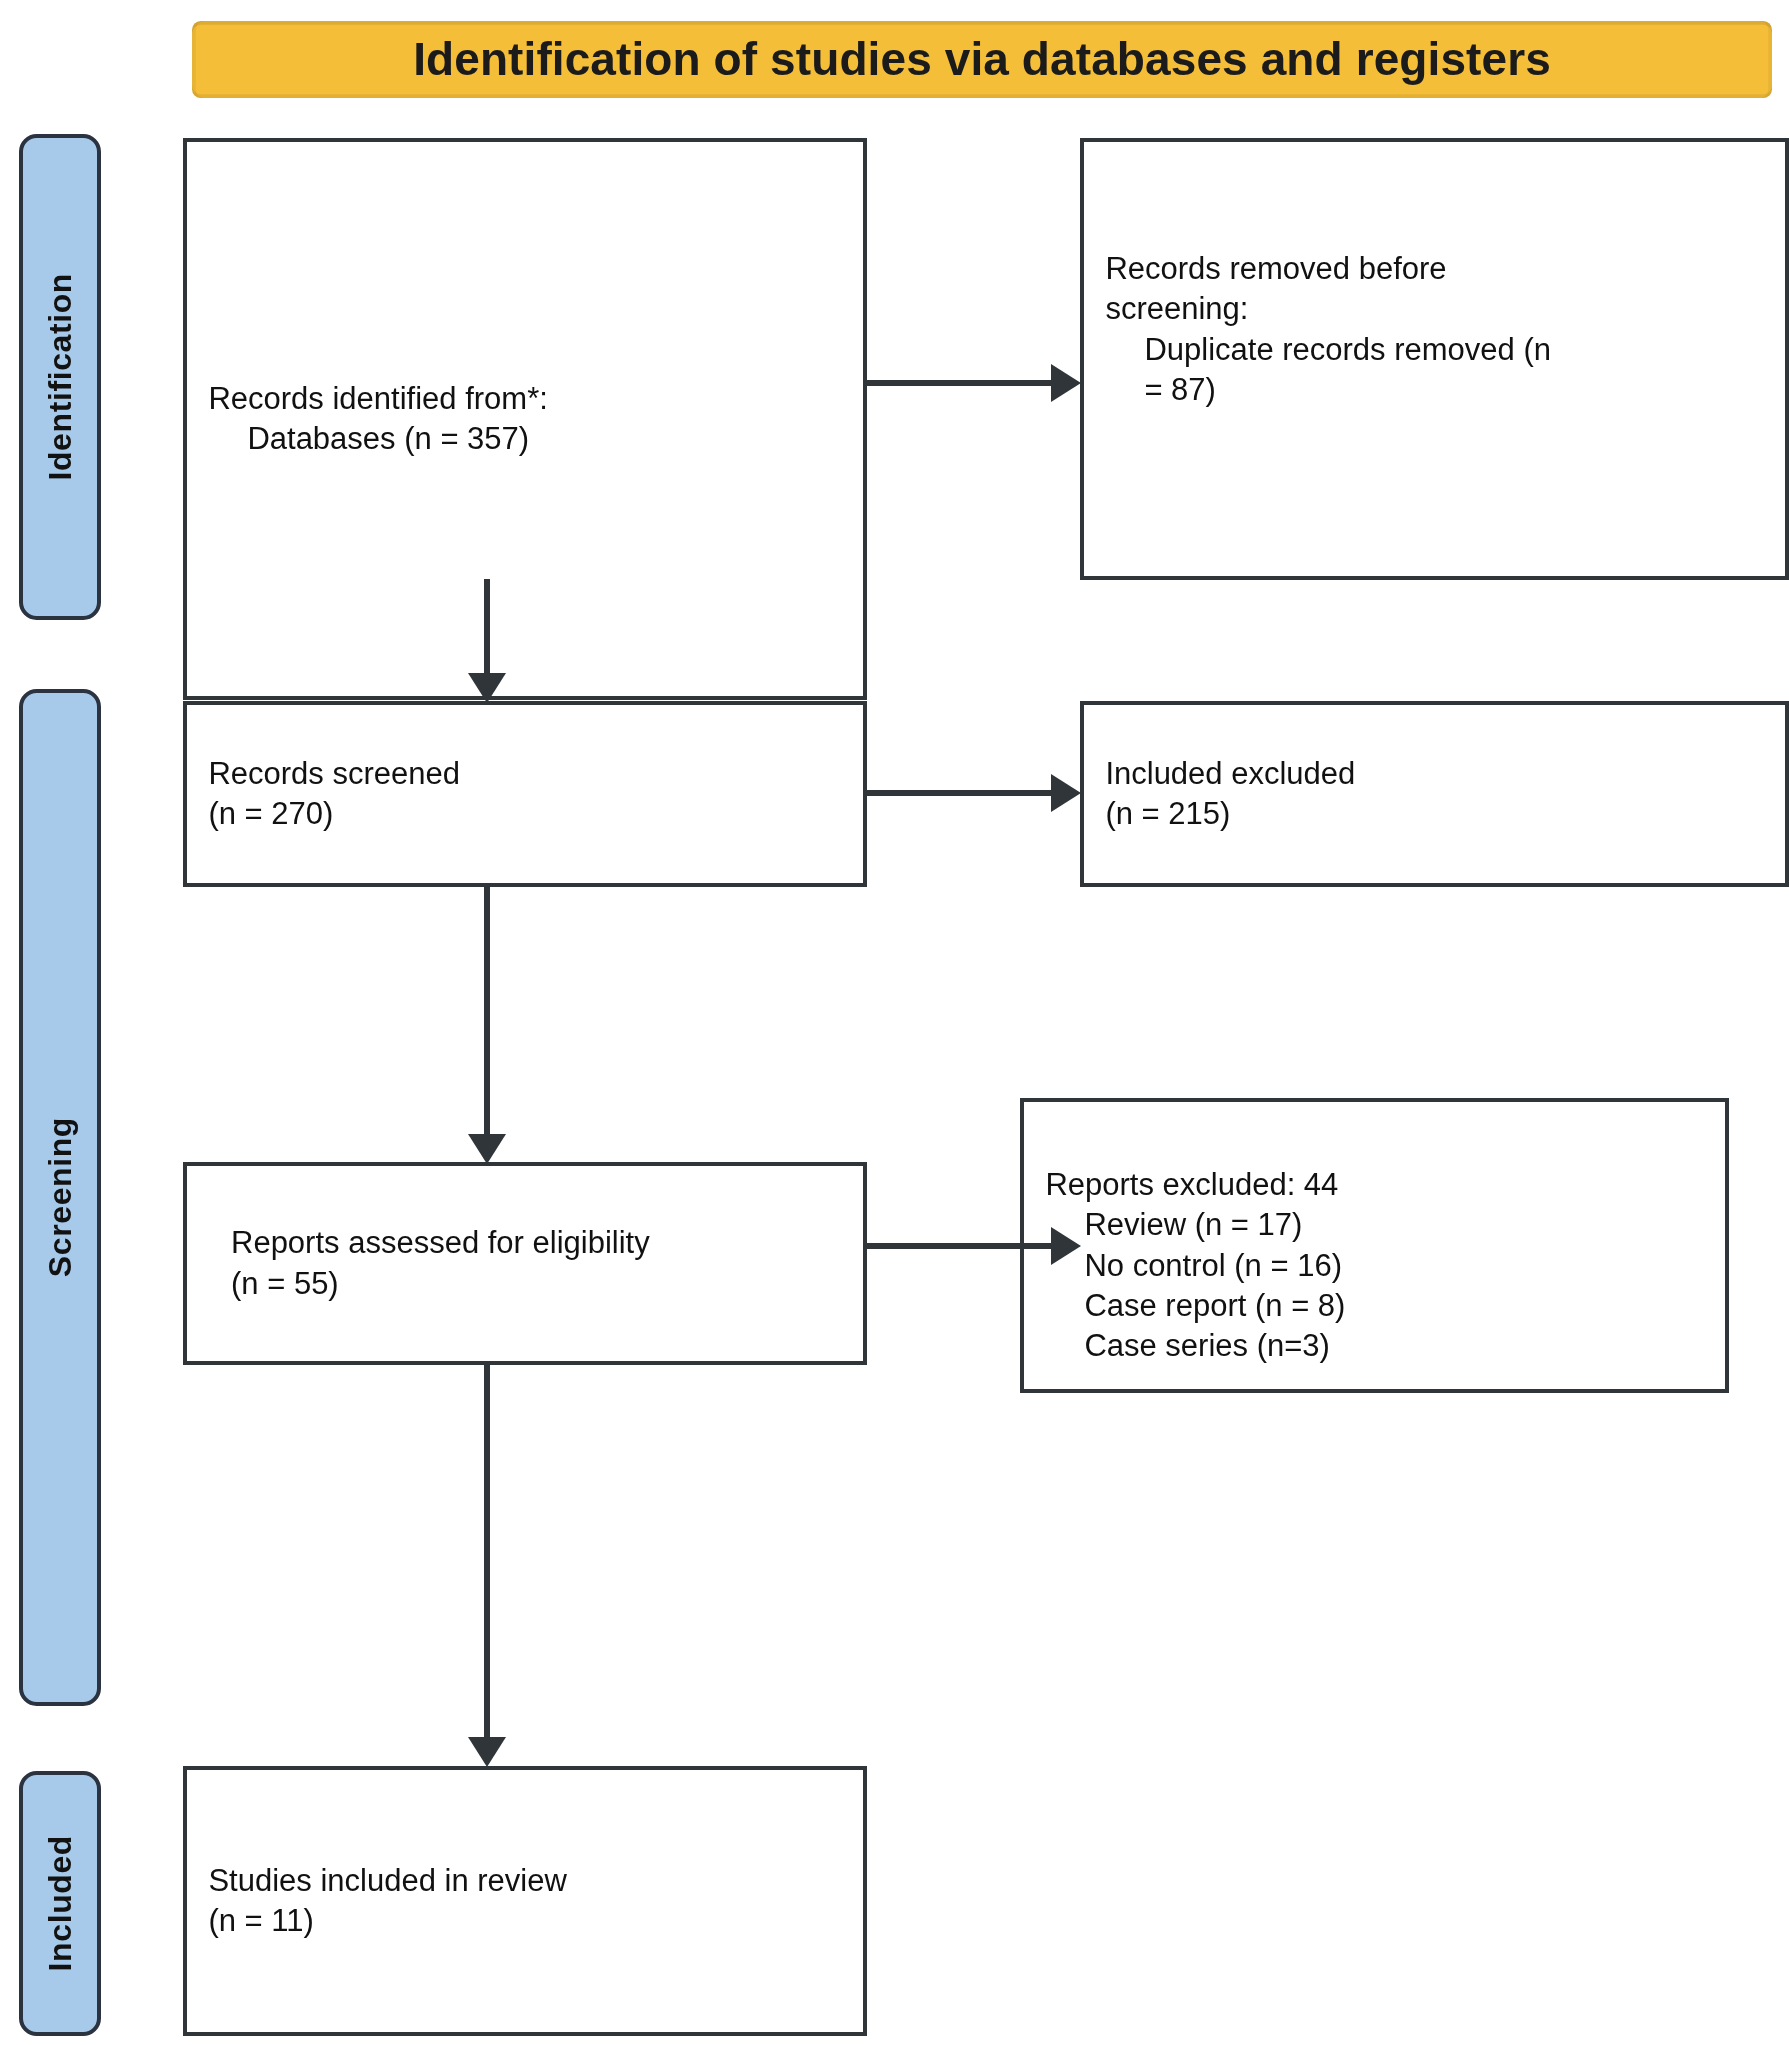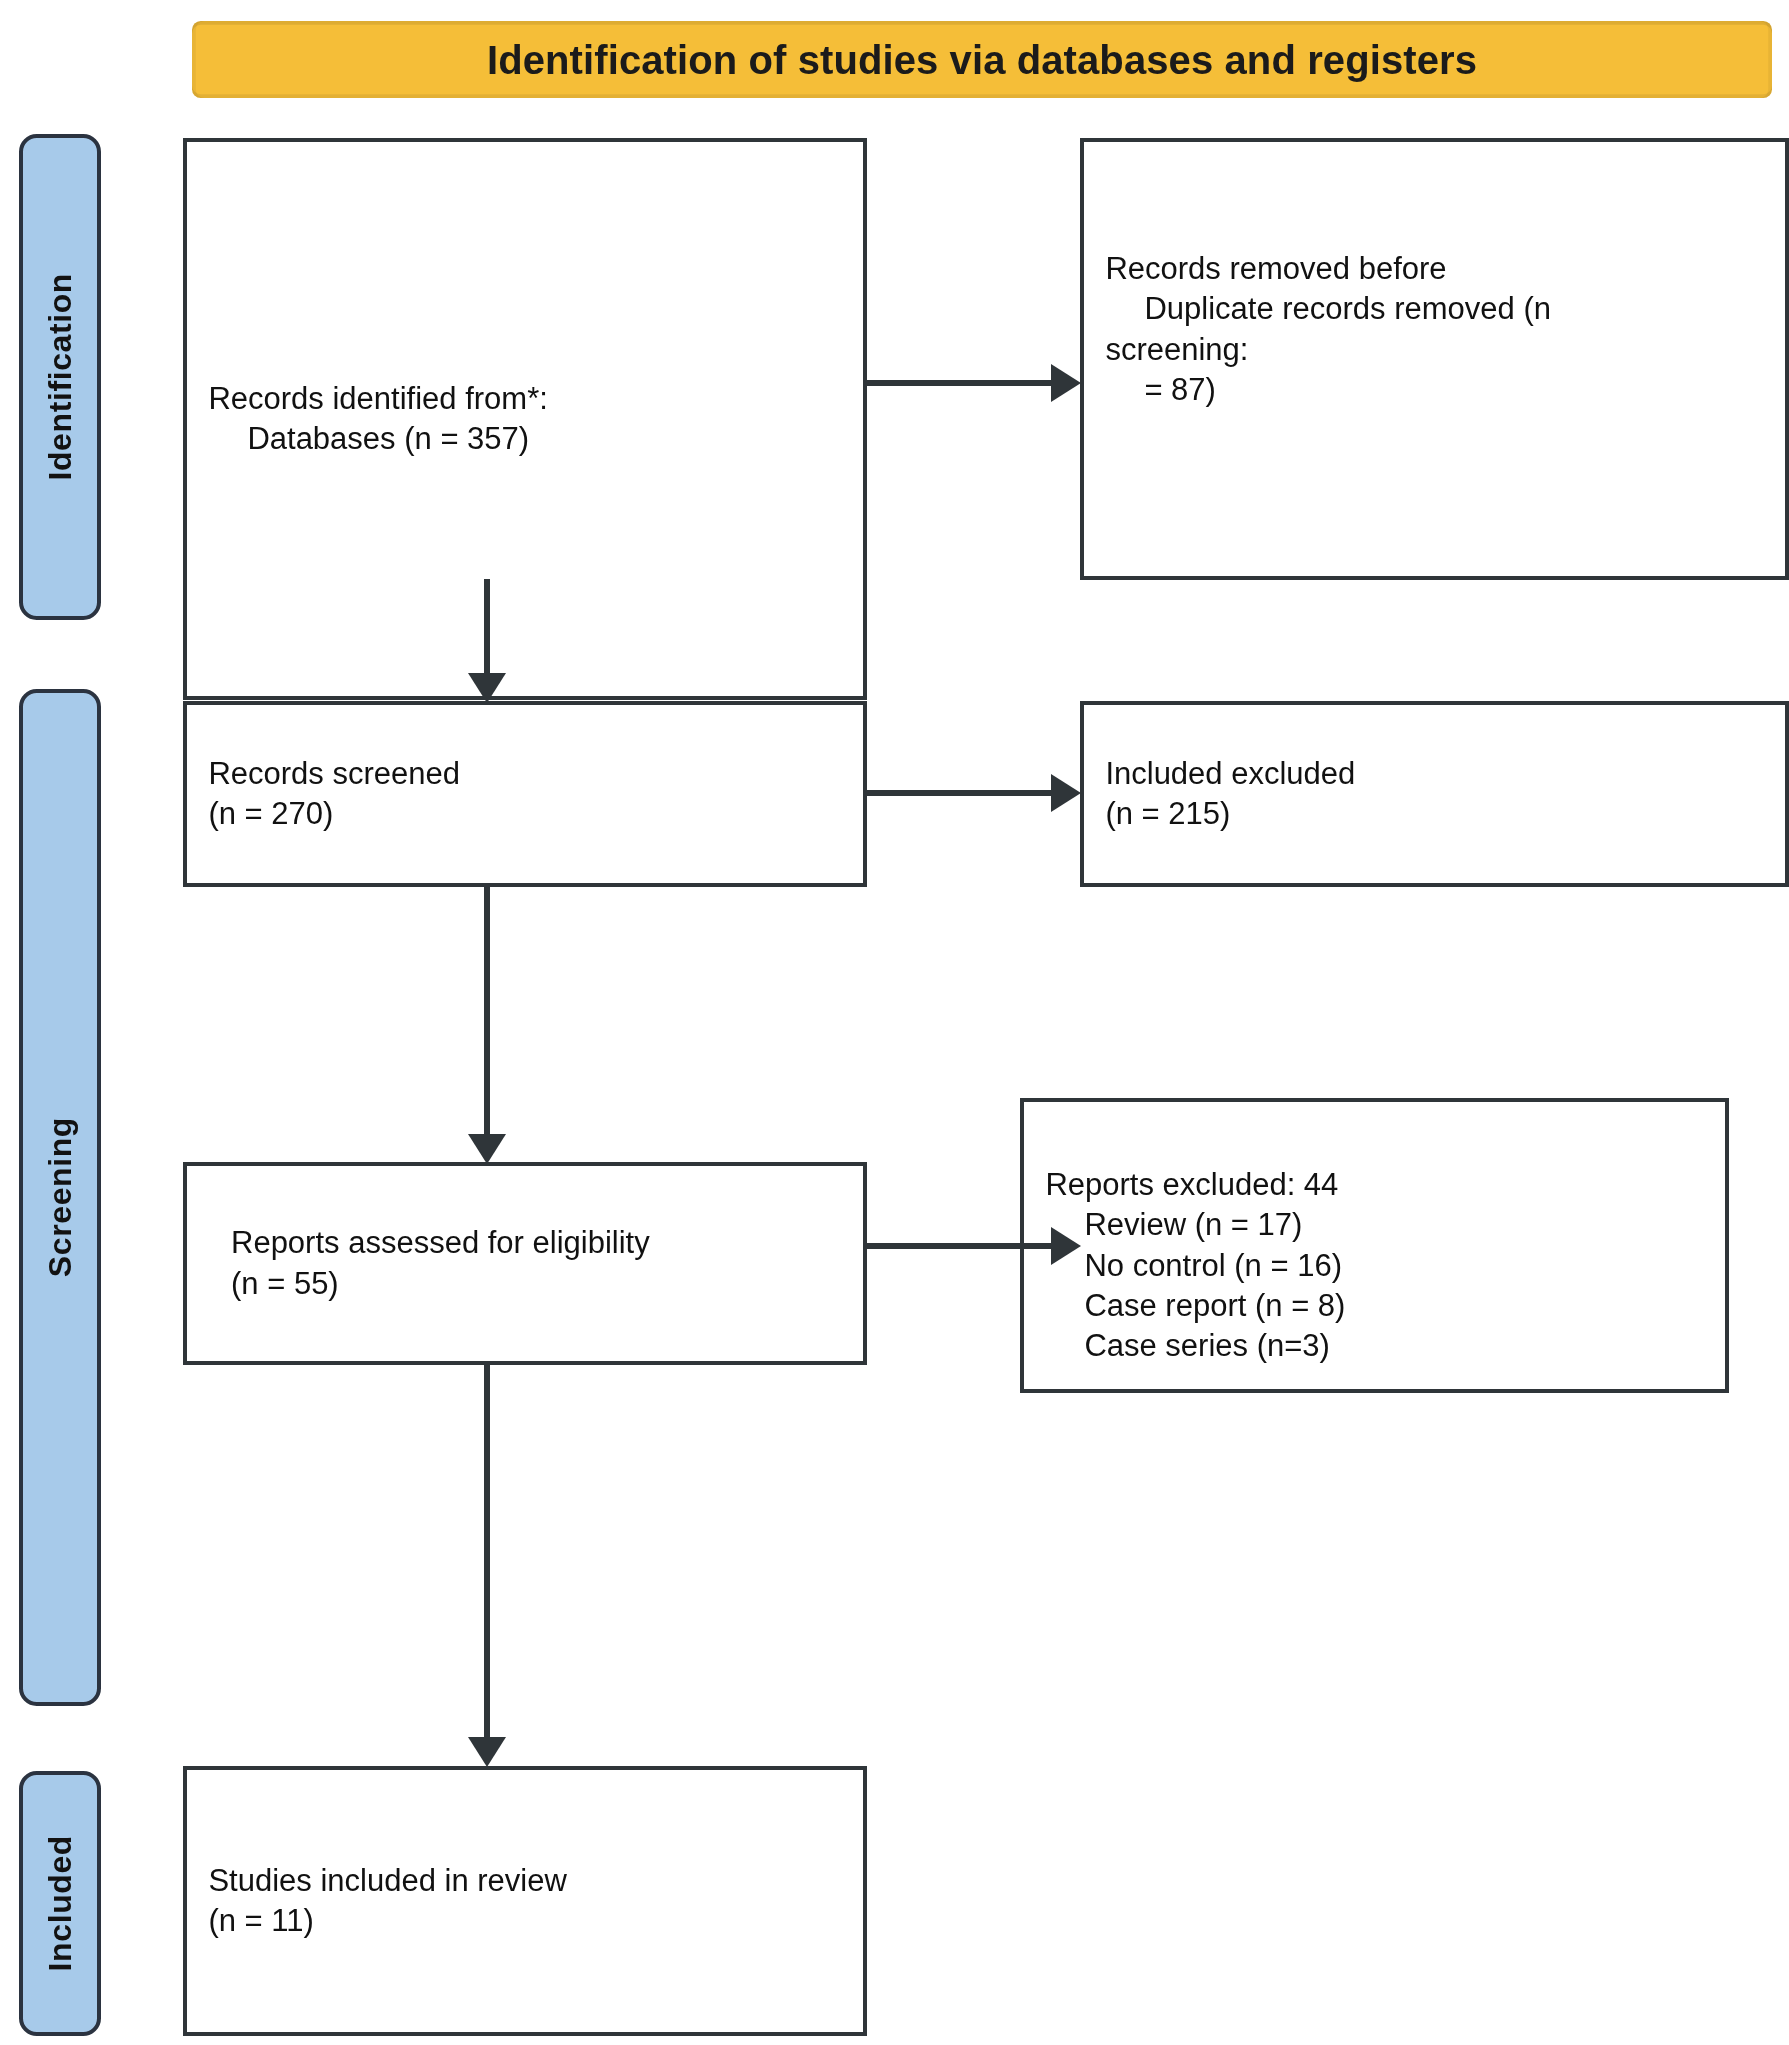--- a/index.html
+++ b/index.html
@@ -28,21 +28,21 @@
     box-sizing: border-box;
     display: flex;
     align-items: center;
     justify-content: center;
     box-shadow: inset 0 3.8px 0 rgba(0,0,0,0.09),
                 inset 0 -3.8px 0 rgba(0,0,0,0.07),
                 inset 3.8px 0 0 rgba(0,0,0,0.05),
                 inset -3.8px 0 0 rgba(0,0,0,0.05);
   }
   .phase-banner-text {
-    font-size: 40px;
+    font-size: 46px;
     font-weight: bold;
     color: #1b1b1b;
     letter-spacing: 0.1px;
     text-align: center;
     line-height: 1.1;
   }
 
   
   .side-tab {
     position: absolute;
@@ -174,22 +174,22 @@
   <div class="flow-box" id="box-identified">
     <div class="box-body">
       <div class="flow-text">Records identified from*:</div>
       <div class="flow-text indent">Databases (n = 357)</div>
     </div>
   </div>
 
   <div class="flow-box" id="box-removed">
     <div class="box-body">
       <div class="flow-text"><span>Records removed </span><span class="italic">before</span></div>
+      <div class="flow-text"><span class="italic">screening</span><span>:</span></div>
       <div class="flow-text indent">Duplicate records removed (n</div>
-      <div class="flow-text"><span class="italic">screening</span><span>:</span></div>
       <div class="flow-text indent">= 87)</div>
     </div>
   </div>
 
   <div class="flow-box" id="box-screened">
     <div class="box-body">
       <div class="flow-text">Records screened</div>
       <div class="flow-text">(n = 270)</div>
     </div>
   </div>

